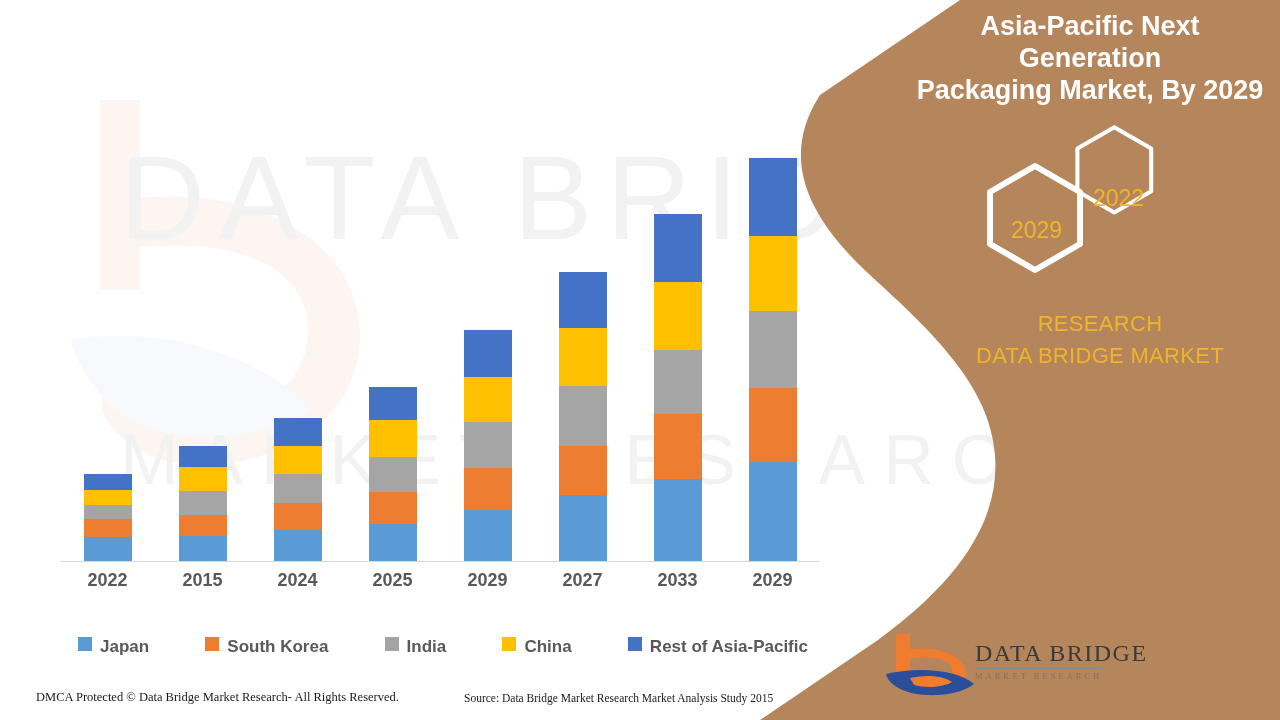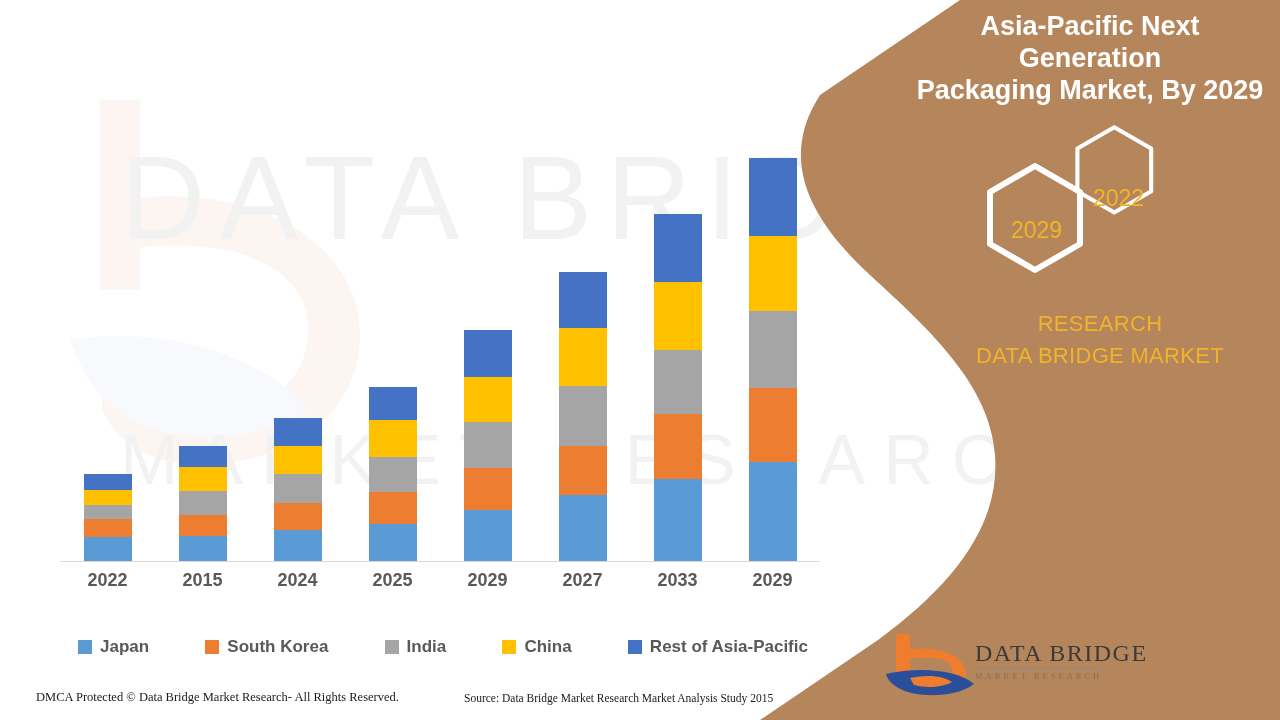--- a/index.html
+++ b/index.html
@@ -59,21 +59,21 @@
   }
   .xlabels span{
     width:95px;text-align:center;color:#595959;font-size:18px;font-weight:bold;
   }
 
   
   .legend{
     position:absolute;left:78px;top:615px;width:730px;height:28px;
     display:flex;align-items:center;justify-content:space-between;z-index:3;
   }
-  .leg-item{display:flex;align-items:center;gap:8px;margin-top:36px;}
+  .leg-item{display:flex;align-items:flex-start;gap:8px;margin-top:36px;}
   .leg-swatch{width:14px;height:14px;display:block;flex:none;}
   .leg-label{color:#595959;font-size:17px;font-weight:bold;white-space:nowrap;}
 
   
   .footer{
     position:absolute;left:4px;bottom:0;width:860px;height:38px;z-index:3;
     font-family:"Liberation Serif","DejaVu Serif",serif;
   }
   .footer-dmca{position:absolute;left:32px;top:8px;font-size:12.5px;color:#1a1a1a;}
   .footer-src{position:absolute;left:460px;top:10px;font-size:11.5px;color:#1a1a1a;}

